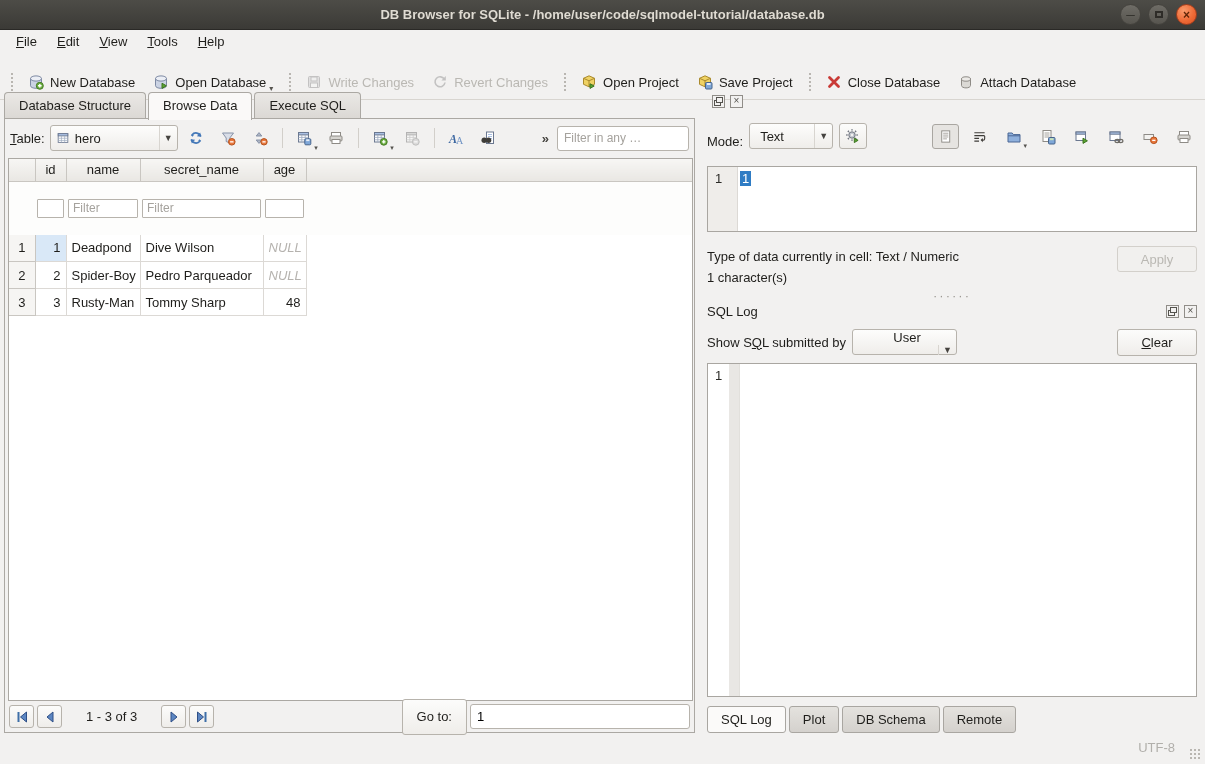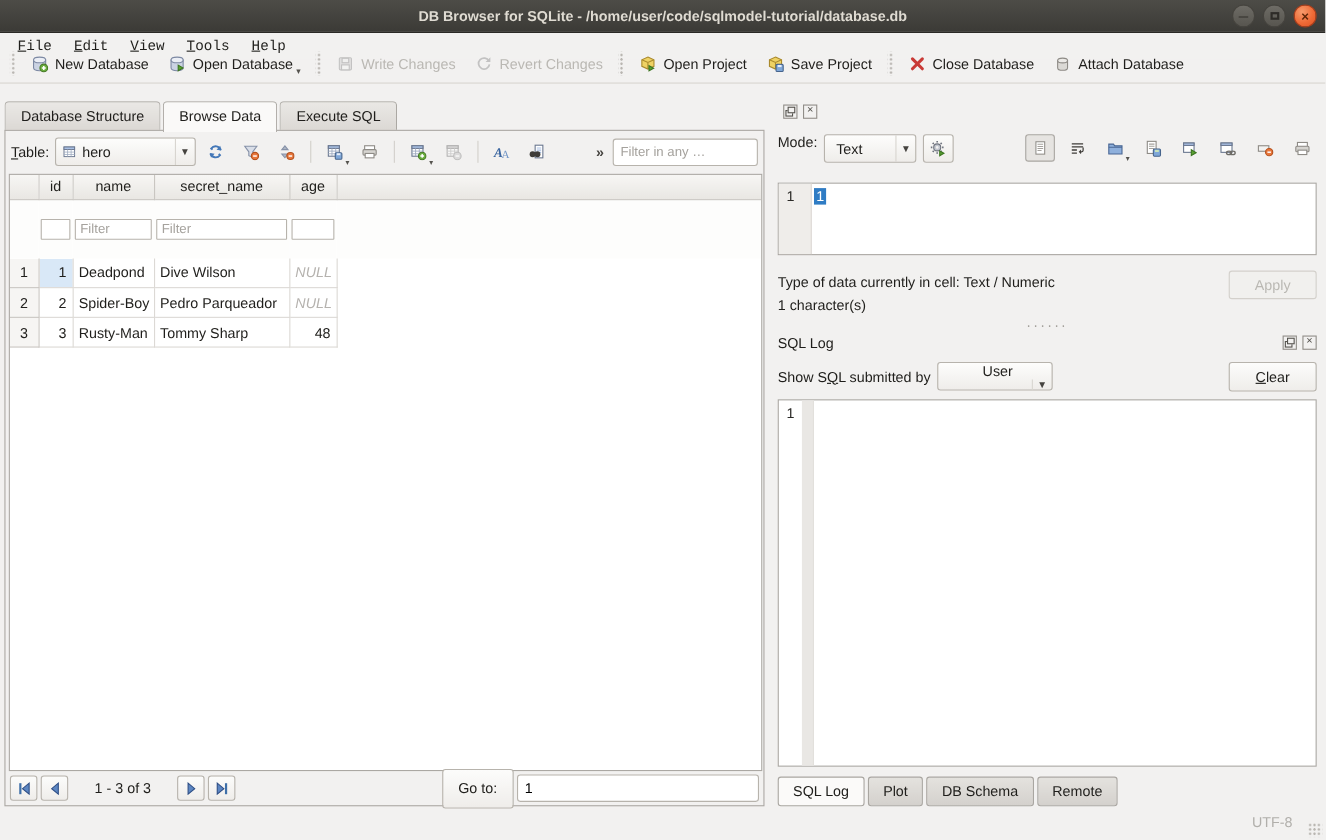--- a/index.html
+++ b/index.html
@@ -15,23 +15,23 @@
     display:flex;align-items:center;justify-content:center;}
   .win-title{color:#DFDBD2;font-weight:bold;font-size:13px;}
   .win-controls{position:absolute;right:8px;top:4px;display:flex;gap:7px;}
   .wbtn{width:21px;height:21px;border-radius:50%;display:flex;align-items:center;justify-content:center;}
   .wbtn.min,.wbtn.max{background:linear-gradient(#6E6C66,#57554F);border:1px solid #454闷340;border:1px solid #45433E;color:#2E2C28;}
   .wbtn.close{background:radial-gradient(circle at 35% 30%,#F89B6C,#EE6B37 55%,#DE5020);border:1px solid #A73E1C;color:#5F2507;}
   .wbtn .glyph{font-size:12px;font-weight:bold;line-height:1;}
   .maxbox{width:8px;height:7px;border:2px solid #2E2C28;}
   
   .menubar{position:absolute;top:30px;left:0;right:0;height:24px;display:flex;padding-left:6px;background:#F2F1F0;}
-  .menu-item{padding:4px 10px;cursor:default;font-family:Liberation Mono, monospace;}
-  
-  .toolbar{position:absolute;top:41px;left:0;right:0;height:35px;display:flex;align-items:center;padding:0 4px;border-bottom:1px solid #D8D5D0;}
+  .menu-item{padding:4px 10px;cursor:default;}
+  
+  .toolbar{position:absolute;top:65px;left:0;right:0;height:35px;display:flex;align-items:center;padding:0 4px;border-bottom:1px solid #D8D5D0;}
   .handle{width:5px;height:22px;margin:0 5px;background-image:radial-gradient(#B9B6B1 1px,transparent 1.2px);background-size:4px 4px;background-position:1px 1px;}
   .tb-btn{display:flex;align-items:center;gap:6px;padding:0 9px;height:28px;white-space:nowrap;}
   .tb-btn.disabled{color:#BAB8B3;}
   .tb-btn.disabled svg{opacity:.45;filter:grayscale(1);}
   .dd{font-size:8px;color:#55534E;margin-left:-3px;align-self:flex-end;padding-bottom:3px;}
   
   .left-panel{position:absolute;left:4px;top:92px;width:691px;bottom:31px;}
   .tabbar{display:flex;height:27px;}
   .tab{padding:5px 14px 0;border:1px solid #ABA8A3;border-bottom:none;border-radius:4px 4px 0 0;
     background:linear-gradient(#EAE8E5,#DBD8D4);margin-right:2px;position:relative;white-space:nowrap;}
@@ -72,21 +72,21 @@
   .btn.disabled{color:#BAB8B3;background:#F1F0EE;border-color:#D3D0CB;}
   .goto-input{width:220px;height:25px;border:1px solid #B7B3AC;border-radius:3px;background:#fff;padding:0 6px;font-size:13px;}
   
   .dock{position:absolute;left:707px;right:8px;top:92px;bottom:31px;display:flex;flex-direction:column;}
   .dock-header{display:flex;align-items:center;height:18px;}
   .dock-title{flex:1;}
   .dock-ico{width:13px;height:13px;border:1px solid #908D88;display:flex;align-items:center;justify-content:center;margin-left:5px;color:#55534E;font-size:10px;line-height:1;background:#F2F1F0;}
   .float-glyph{position:relative;width:9px;height:9px;}
   .float-glyph::before{content:"";position:absolute;left:0;bottom:0;width:5px;height:4px;border:1px solid #55534E;}
   .float-glyph::after{content:"";position:absolute;right:0;top:0;width:5px;height:4px;border:1px solid #55534E;background:#F2F1F0;}
-  .mode-row{display:flex;align-items:flex-start;gap:6px;margin-top:12px;height:27px;}
+  .mode-row{display:flex;align-items:flex-end;gap:6px;margin-top:12px;height:27px;}
   .mode-combo{width:84px;}
   .gear-btn{width:28px;height:26px;border:1px solid #B7B3AC;border-radius:3px;background:linear-gradient(#FCFCFB,#EFEDEA);display:flex;align-items:center;justify-content:center;}
   .cell-icons{margin-left:auto;display:flex;align-items:center;gap:7px;}
   .icon-btn{width:27px;height:25px;display:flex;align-items:center;justify-content:center;border-radius:3px;position:relative;}
   .icon-btn.pressed{border:1px solid #A9A6A1;background:#E6E4E1;}
   .icon-btn .dd2{position:absolute;right:0;bottom:-1px;font-size:7px;color:#55534E;}
   .editor1{margin-top:17px;height:66px;border:1px solid #A9A6A1;background:#fff;display:flex;}
   .ed-gutter{width:30px;background:#EFEDEA;border-right:1px solid #DCD9D5;padding:4px 0 0 7px;color:#2B2A27;}
   .ed-content{flex:1;padding:4px 2px;}
   .sel-text{background:#2F7CC4;color:#fff;padding:0 2px;}

